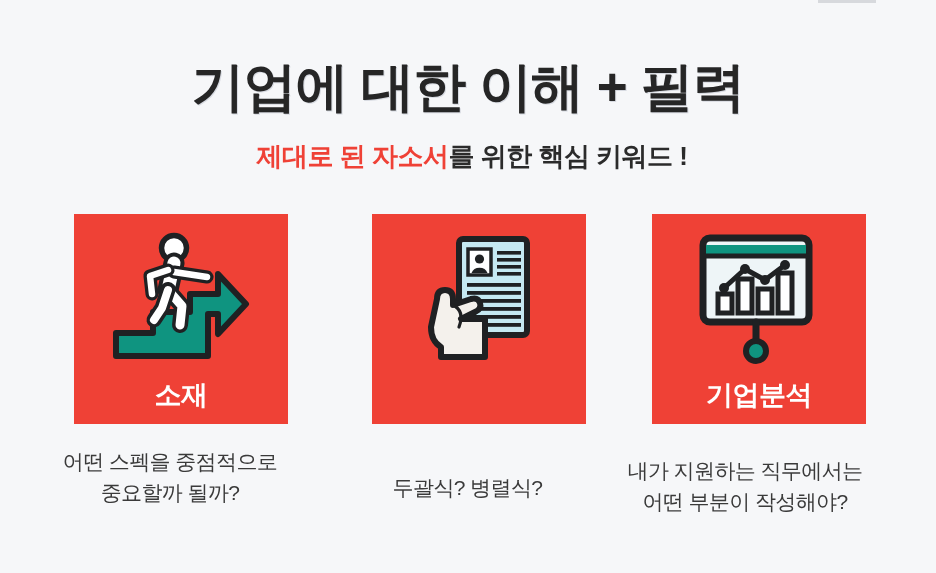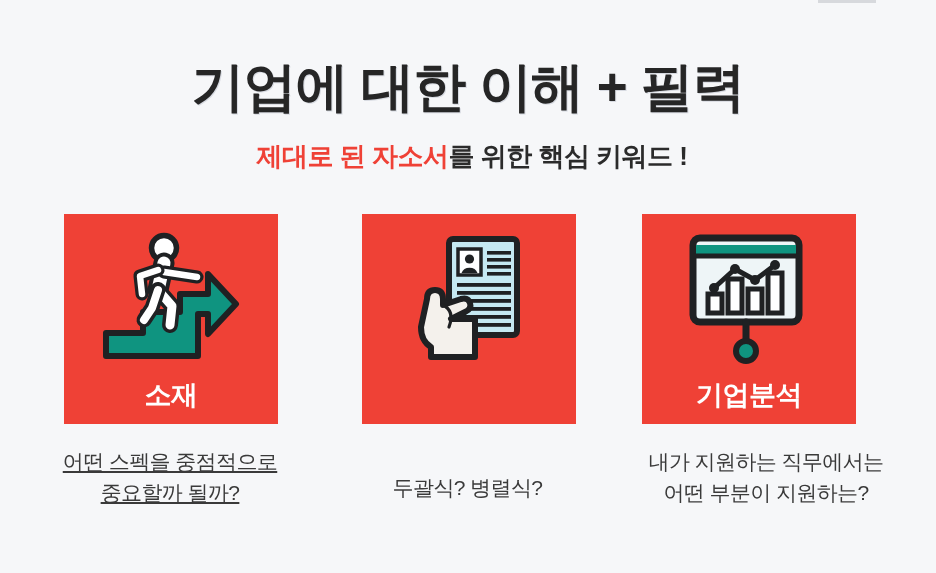--- a/index.html
+++ b/index.html
@@ -66,21 +66,21 @@
   }
   .subheadline .tail {
     color: #2b2b2b;
     font-weight: bold;
   }
 
   
   .cards {
     position: absolute;
     top: 214px;
-    left: 2px;
+    left: 12px;
     width: 884px;
     height: 212px;
   }
   .card {
     position: absolute;
     top: 0;
     width: 214px;
     height: 210px;
     background: #ef4136;
     box-sizing: border-box;
@@ -123,23 +123,23 @@
   .caption {
     position: absolute;
     top: 0;
     text-align: center;
     color: #3a3a3a;
     font-size: 21px;
     line-height: 31px;
     letter-spacing: -0.6px;
     font-weight: normal;
   }
-  .caption.p0 { left: 15px;  width: 310px; text-decoration: underline; }
+  .caption.p0 { left: 15px;  width: 310px; }
   .caption.p1 { left: 345px; width: 245px; top: 26px; }
-  .caption.p2 { left: 601px; width: 330px; }
+  .caption.p2 { left: 580px; width: 330px; margin-top: 9px; }
   .caption .ln { display: block; white-space: nowrap; }
 </style>
 </head>
 <body>
 
 <div class="page">
 
   <div class="top-marker"></div>
 
   <div class="headline">기업에 대한 이해 + 필력</div>
@@ -242,18 +242,18 @@
       <span class="ln">어떤 스펙을 중점적으로</span>
       <span class="ln">중요할까 될까?</span>
     </div>
 
     <div class="caption p1">
       <span class="ln">두괄식? 병렬식?</span>
     </div>
 
     <div class="caption p2">
       <span class="ln">내가 지원하는 직무에서는</span>
-      <span class="ln">어떤 부분이 지원하는?</span>
+      <span class="ln">어떤 부분이 작성해야?</span>
     </div>
 
   </div>
 
 </div>
 
 </body></html>

